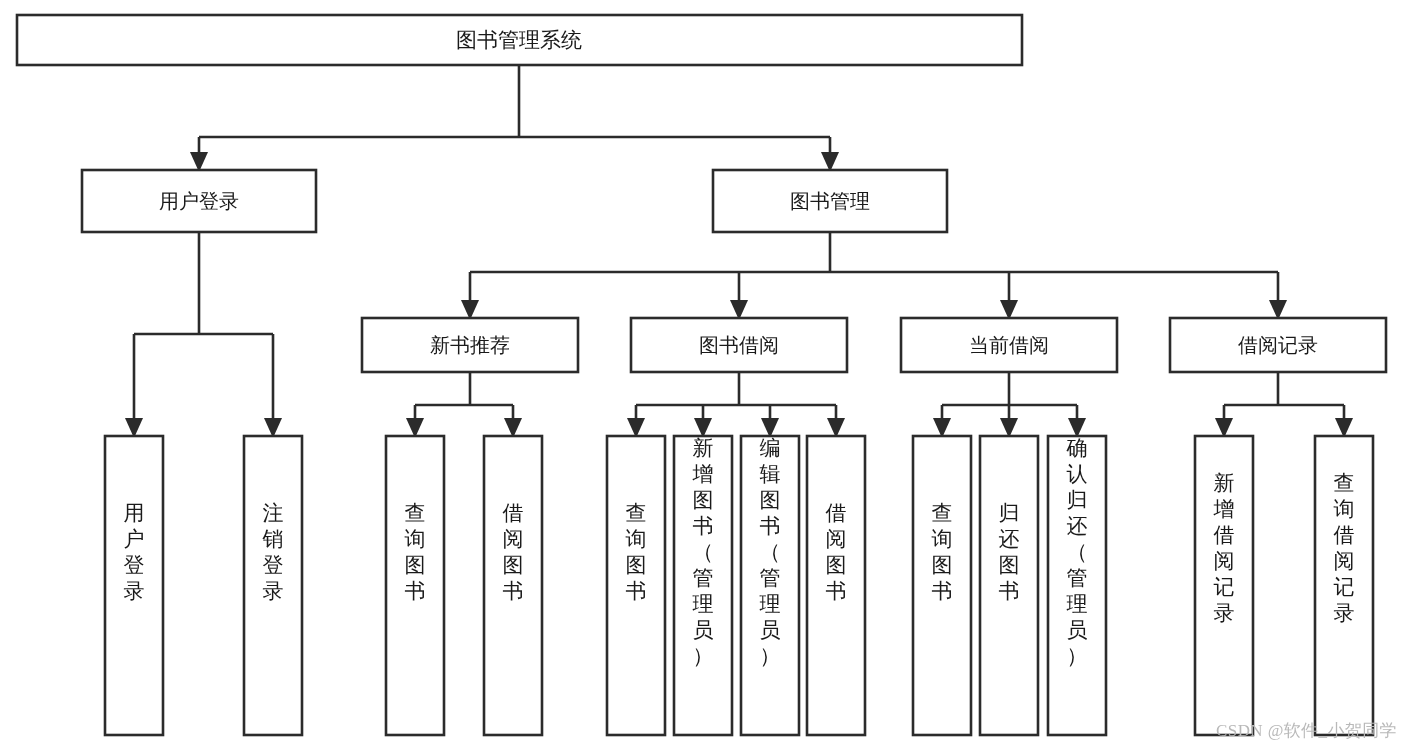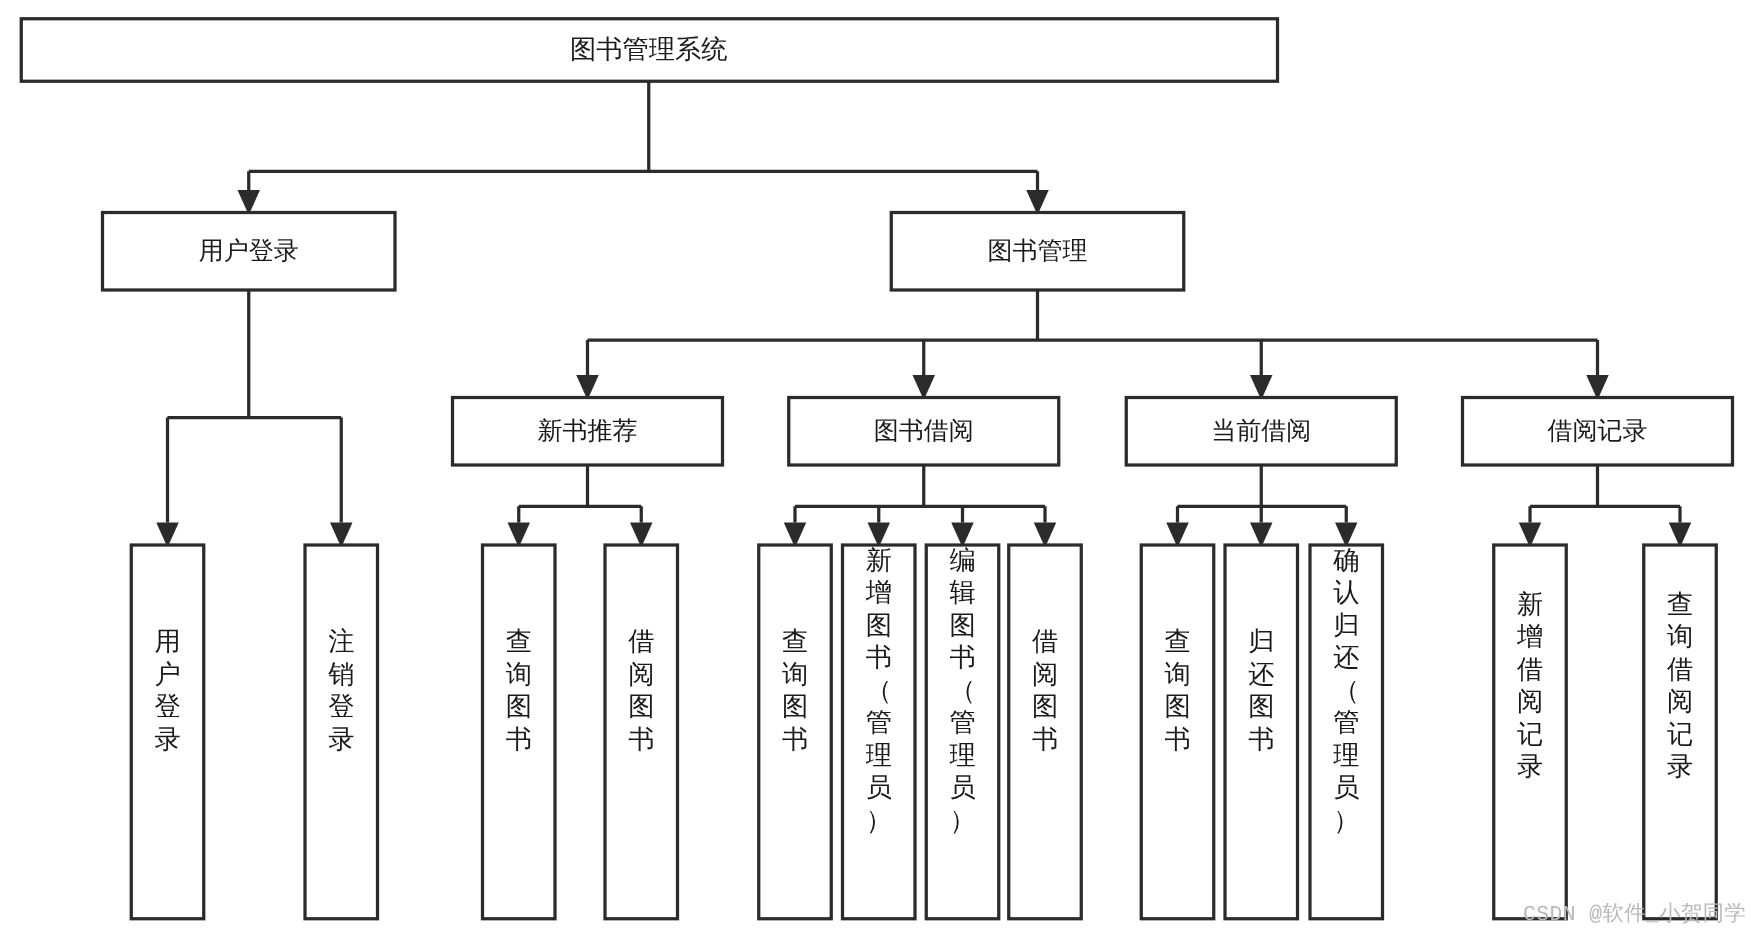--- a/index.html
+++ b/index.html
@@ -37,21 +37,21 @@
     stroke:#2b2b2b;
     stroke-width:2.6;
     fill:none;
     stroke-linecap:butt;
   }
   .arrow-head{fill:#2b2b2b;stroke:none;}
   .watermark{
     position:absolute;
     right:8px;
     bottom:5px;
-    font-family:Liberation Mono, monospace;
+    font-family:Liberation Serif, serif;
     font-size:17px;
     color:#b9b9b9;
     letter-spacing:0.4px;
     white-space:nowrap;
     user-select:none;
   }
 </style>
 </head>
 <body>
 

